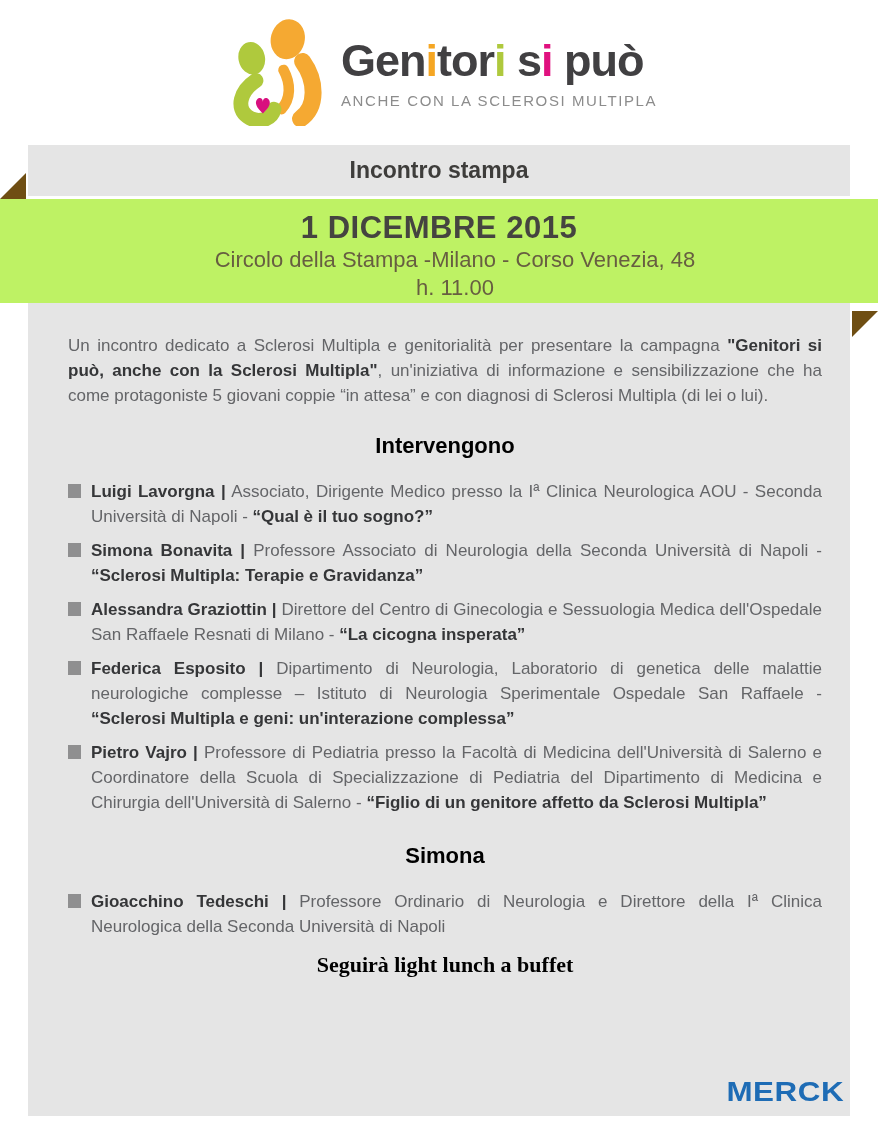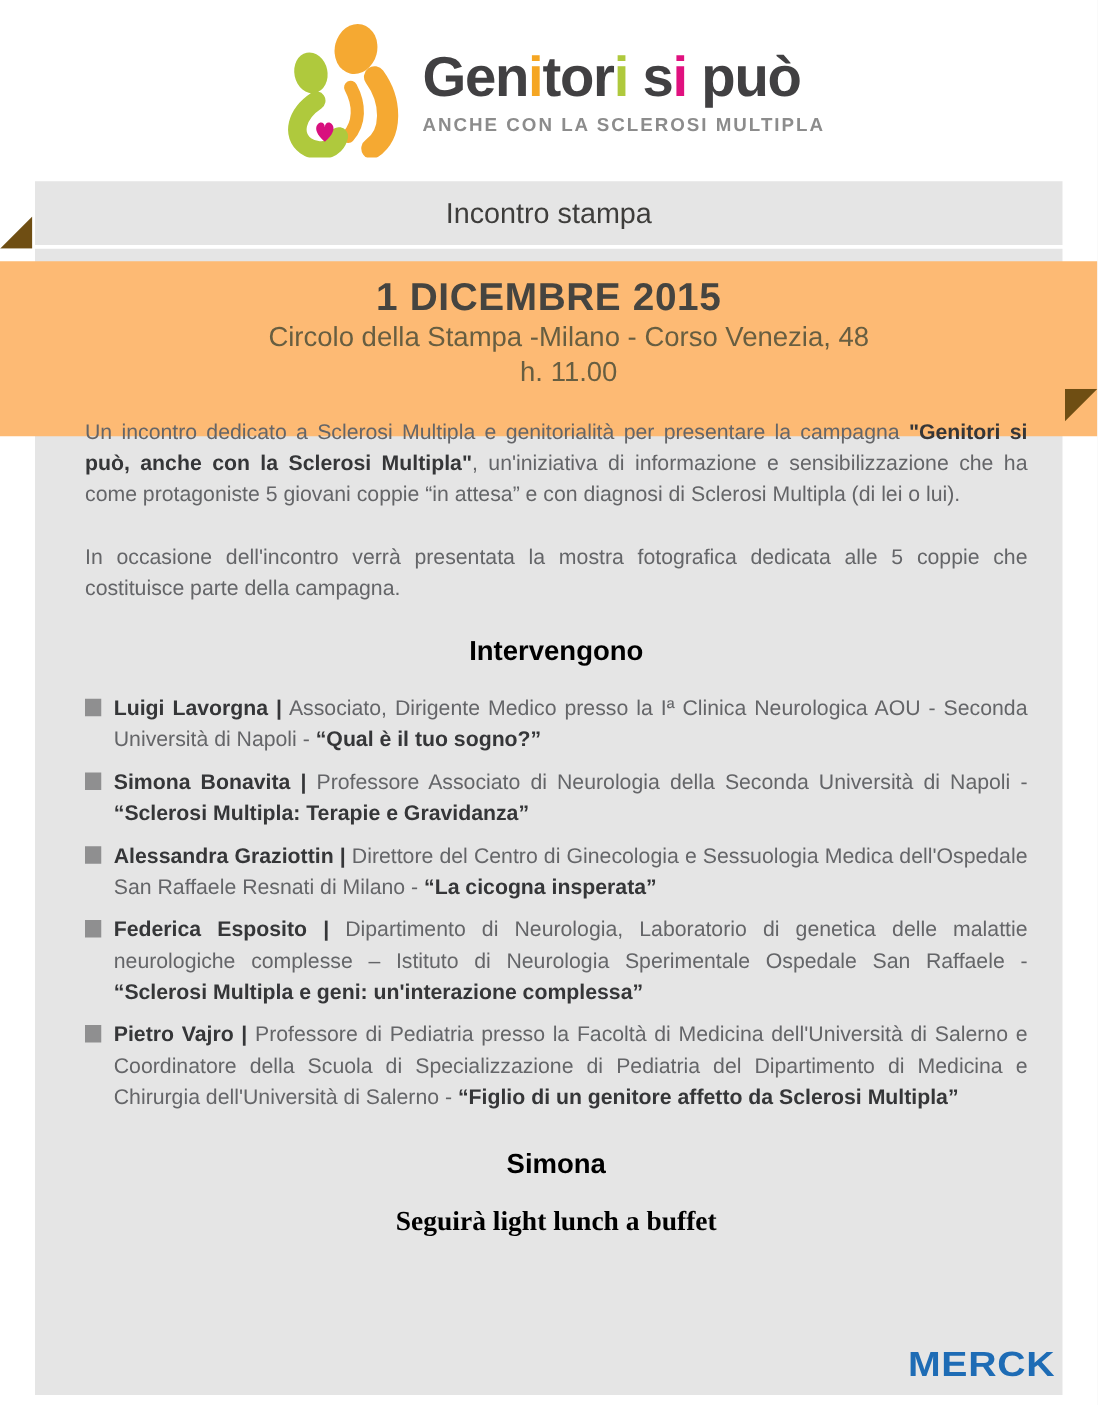--- a/index.html
+++ b/index.html
@@ -7,29 +7,29 @@
   body { font-family:"Liberation Sans", sans-serif; }
   .page { position:relative; width:878px; height:1124px; margin:0 auto; background:#ffffff; overflow:hidden; }
 
   
   .logo-row { position:absolute; top:16px; left:0; right:0; display:flex; justify-content:center; align-items:center; gap:14px; }
   .logo-text { display:flex; flex-direction:column; }
   .wordmark { font-size:45px; font-weight:700; letter-spacing:-1px; color:#414042; line-height:1.05; }
   .wordmark .c-orange { color:#F5A623; }
   .wordmark .c-green  { color:#AFC93D; }
   .wordmark .c-pink   { color:#E0117F; }
-  .tagline { margin-top:7px; font-size:15px; font-weight:700; letter-spacing:1.6px; color:#8C8C8C; }
+  .tagline { margin-top:7px; font-size:15px; font-weight:400; letter-spacing:1.6px; color:#8C8C8C; }
 
   
   .gray-panel { position:absolute; left:28px; right:28px; top:145px; bottom:8px; background:#E5E5E5; }
   .press-bar { position:absolute; left:28px; right:28px; top:145px; height:51px; display:flex; align-items:center; justify-content:center;
-               font-size:23px; font-weight:400; color:#3E3D3B; z-index:3; }
+               font-size:23px; font-weight:700; color:#3E3D3B; z-index:3; }
   .white-gap { position:absolute; left:0; right:0; top:196px; height:3px; background:#ffffff; z-index:2; }
 
-  .band { position:absolute; left:0; right:0; top:209px; height:140px; background:#fdba74; text-align:center; z-index:2; }
+  .band { position:absolute; left:0; right:0; top:199px; height:104px; background:#bef264; text-align:center; z-index:2; }
   .band-date { margin-top:11px; font-size:31px; font-weight:700; color:#454440; letter-spacing:0.5px; }
   .band-line { font-size:22px; color:#675E41; line-height:28px;padding-left:32px; }
   .fold { position:absolute; width:26px; height:26px; background:#6F4E13; z-index:2; }
   .fold-left  { left:0; top:173px; clip-path:polygon(100% 0, 100% 100%, 0 100%); }
   .fold-right { right:0; top:311px; clip-path:polygon(0 0, 100% 0, 0 100%); }
 
   
   .content { position:absolute; left:68px; right:56px; top:333px; z-index:3;
              font-size:17px; line-height:25px; color:#646568; text-align:justify; }
   .content p { margin-bottom:25px; }
@@ -90,21 +90,20 @@
   <div class="fold fold-left"></div>
   <div class="fold fold-right"></div>
 
   <div class="content">
 
     <p>
       <span>Un incontro dedicato a Sclerosi Multipla e genitorialità per presentare la campagna</span>
       <span class="b-dark">"Genitori si può, anche con la Sclerosi Multipla"</span><span>, un'iniziativa di informazione e sensibilizzazione che ha come protagoniste 5 giovani coppie “in attesa” e con diagnosi di Sclerosi Multipla (di lei o lui).</span>
     </p>
 
-    <p>In occasione dell'incontro verrà presentata la mostra fotografica dedicata alle 5 coppie che costituisce parte della campagna.</p>
 
     <div class="sec-heading">Intervengono</div>
 
     <div class="row">
       <div class="bullet"></div>
       <div class="row-text">
         <span class="b-dark">Luigi Lavorgna |</span>
         <span>Associato, Dirigente Medico presso la Iª Clinica Neurologica AOU - Seconda Università di Napoli -</span>
         <span class="b-dark">“Qual è il tuo sogno?”</span>
       </div>
@@ -141,20 +140,27 @@
       <div class="bullet"></div>
       <div class="row-text">
         <span class="b-dark">Pietro Vajro |</span>
         <span>Professore di Pediatria presso la Facoltà di Medicina dell'Università di Salerno e Coordinatore della Scuola di Specializzazione di Pediatria del Dipartimento di Medicina e Chirurgia dell'Università di Salerno -</span>
         <span class="b-dark">“Figlio di un genitore affetto da Sclerosi Multipla”</span>
       </div>
     </div>
 
     <div class="sec-heading mt">Simona</div>
 
+    <div class="row">
+      <div class="bullet"></div>
+      <div class="row-text">
+        <span class="b-dark">Gioacchino Tedeschi |</span>
+        <span>Professore Ordinario di Neurologia e Direttore della Iª Clinica Neurologica della Seconda Università di Napoli</span>
+      </div>
+    </div>
 
     <div class="sec-heading lunch">Seguirà light lunch a buffet</div>
 
   </div>
 
   <div class="merck">MERCK</div>
 
 </div>
 
 </body></html>

